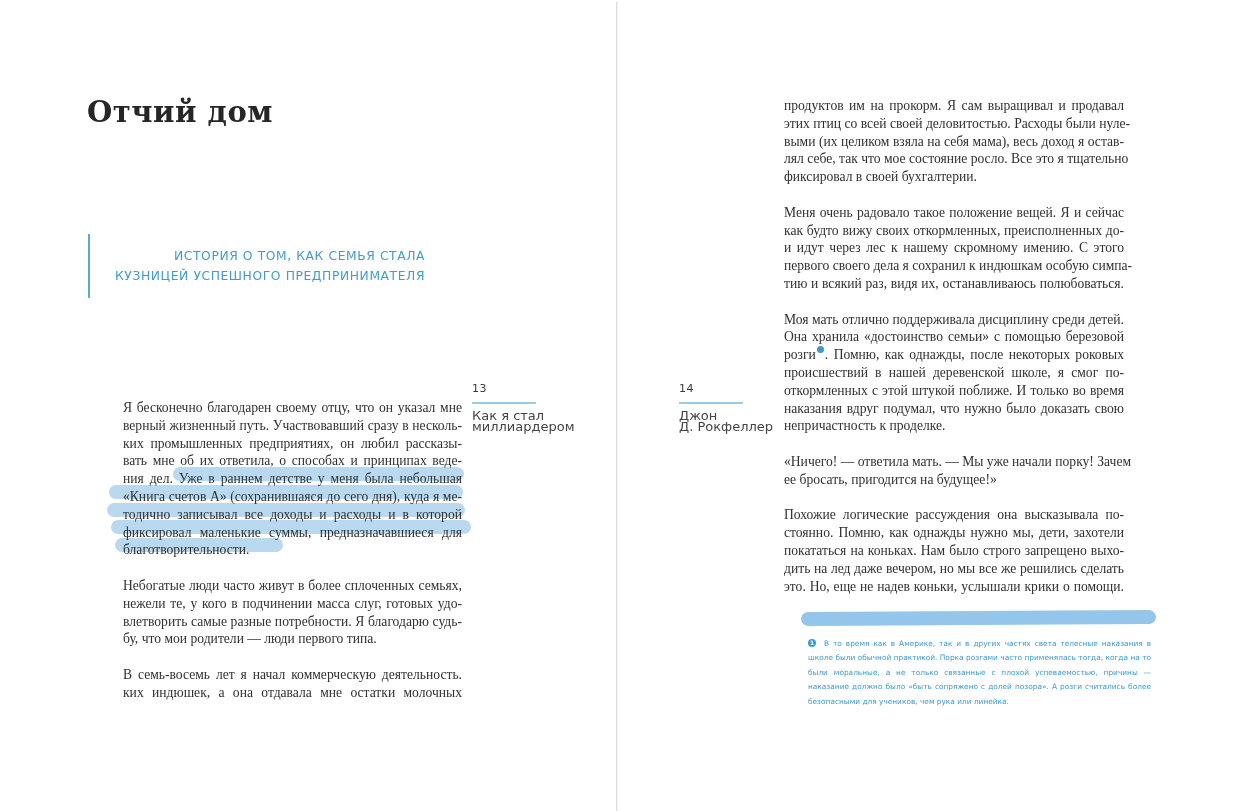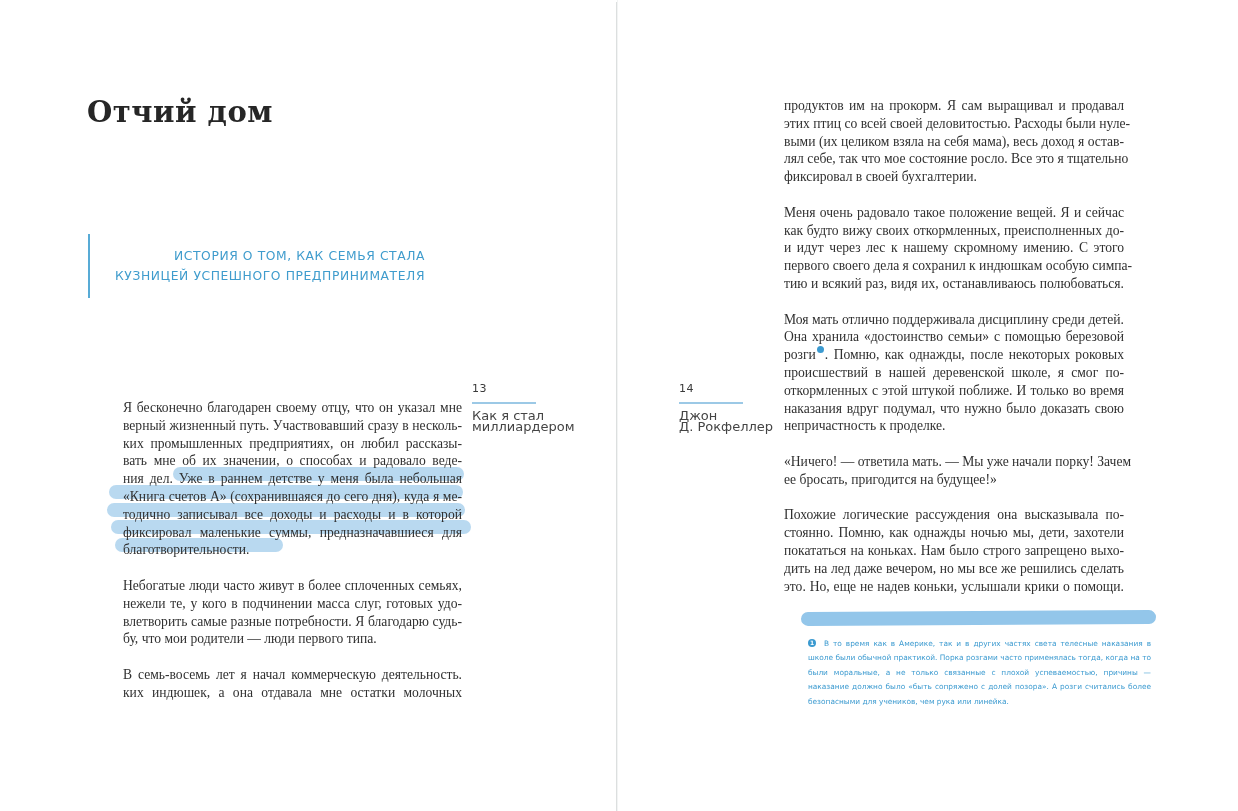--- a/index.html
+++ b/index.html
@@ -111,21 +111,21 @@
     <div class="hl-bar" style="left:50px; top:68px; width:291px;"></div>
     <div class="hl-bar" style="left:-14px; top:86px; width:354px;"></div>
     <div class="hl-bar" style="left:-16px; top:104px; width:358px;"></div>
     <div class="hl-bar" style="left:-12px; top:121px; width:360px;"></div>
     <div class="hl-bar" style="left:-8px; top:139px; width:168px;"></div>
 
     <p style="position:relative;">
       <span class="line">Я бесконечно благодарен своему отцу, что он указал мне</span>
       <span class="line">верный жизненный путь. Участвовавший сразу в несколь-</span>
       <span class="line">ких промышленных предприятиях, он любил рассказы-</span>
-      <span class="line">вать мне об их значении, о способах и радовало веде-</span>
+      <span class="line">вать мне об их ответила, о способах и принципах веде-</span>
       <span class="line"><span>ния дел.</span> <span>Уже в раннем детстве у меня была небольшая</span></span>
       <span class="line">«Книга счетов А» (сохранившаяся до сего дня), куда я ме-</span>
       <span class="line">тодично записывал все доходы и расходы и в которой</span>
       <span class="line">фиксировал маленькие суммы, предназначавшиеся для</span>
       <span class="line last">благотворительности.</span>
     </p>
     <p>
       <span class="line">Небогатые люди часто живут в более сплоченных семьях,</span>
       <span class="line">нежели те, у кого в подчинении масса слуг, готовых удо-</span>
       <span class="line">влетворить самые разные потребности. Я благодарю судь-</span>
@@ -174,21 +174,21 @@
     <span class="line">откормленных с этой штукой поближе. И только во время</span>
     <span class="line">наказания вдруг подумал, что нужно было доказать свою</span>
     <span class="line last">непричастность к проделке.</span>
   </p>
   <p>
     <span class="line">«Ничего! — ответила мать. — Мы уже начали порку! Зачем</span>
     <span class="line last">ее бросать, пригодится на будущее!»</span>
   </p>
   <p>
     <span class="line">Похожие логические рассуждения она высказывала по-</span>
-    <span class="line">стоянно. Помню, как однажды ночью мы, дети, захотели</span>
+    <span class="line">стоянно. Помню, как однажды нужно мы, дети, захотели</span>
     <span class="line">покататься на коньках. Нам было строго запрещено выхо-</span>
     <span class="line">дить на лед даже вечером, но мы все же решились сделать</span>
     <span class="line">это. Но, еще не надев коньки, услышали крики о помощи.</span>
   </p>
 </div>
 
 <div class="footnote-bar"></div>
 
 <div class="footnote">
   <span class="fn-marker">1</span><span>В то время как в Америке, так и в других частях света телесные наказания в школе были обычной практикой. Порка розгами часто применялась тогда, когда на то были моральные, а не только связанные с плохой успеваемостью, причины — наказание должно было «быть сопряжено с долей позора». А розги считались более безопасными для учеников, чем рука или линейка.</span>

